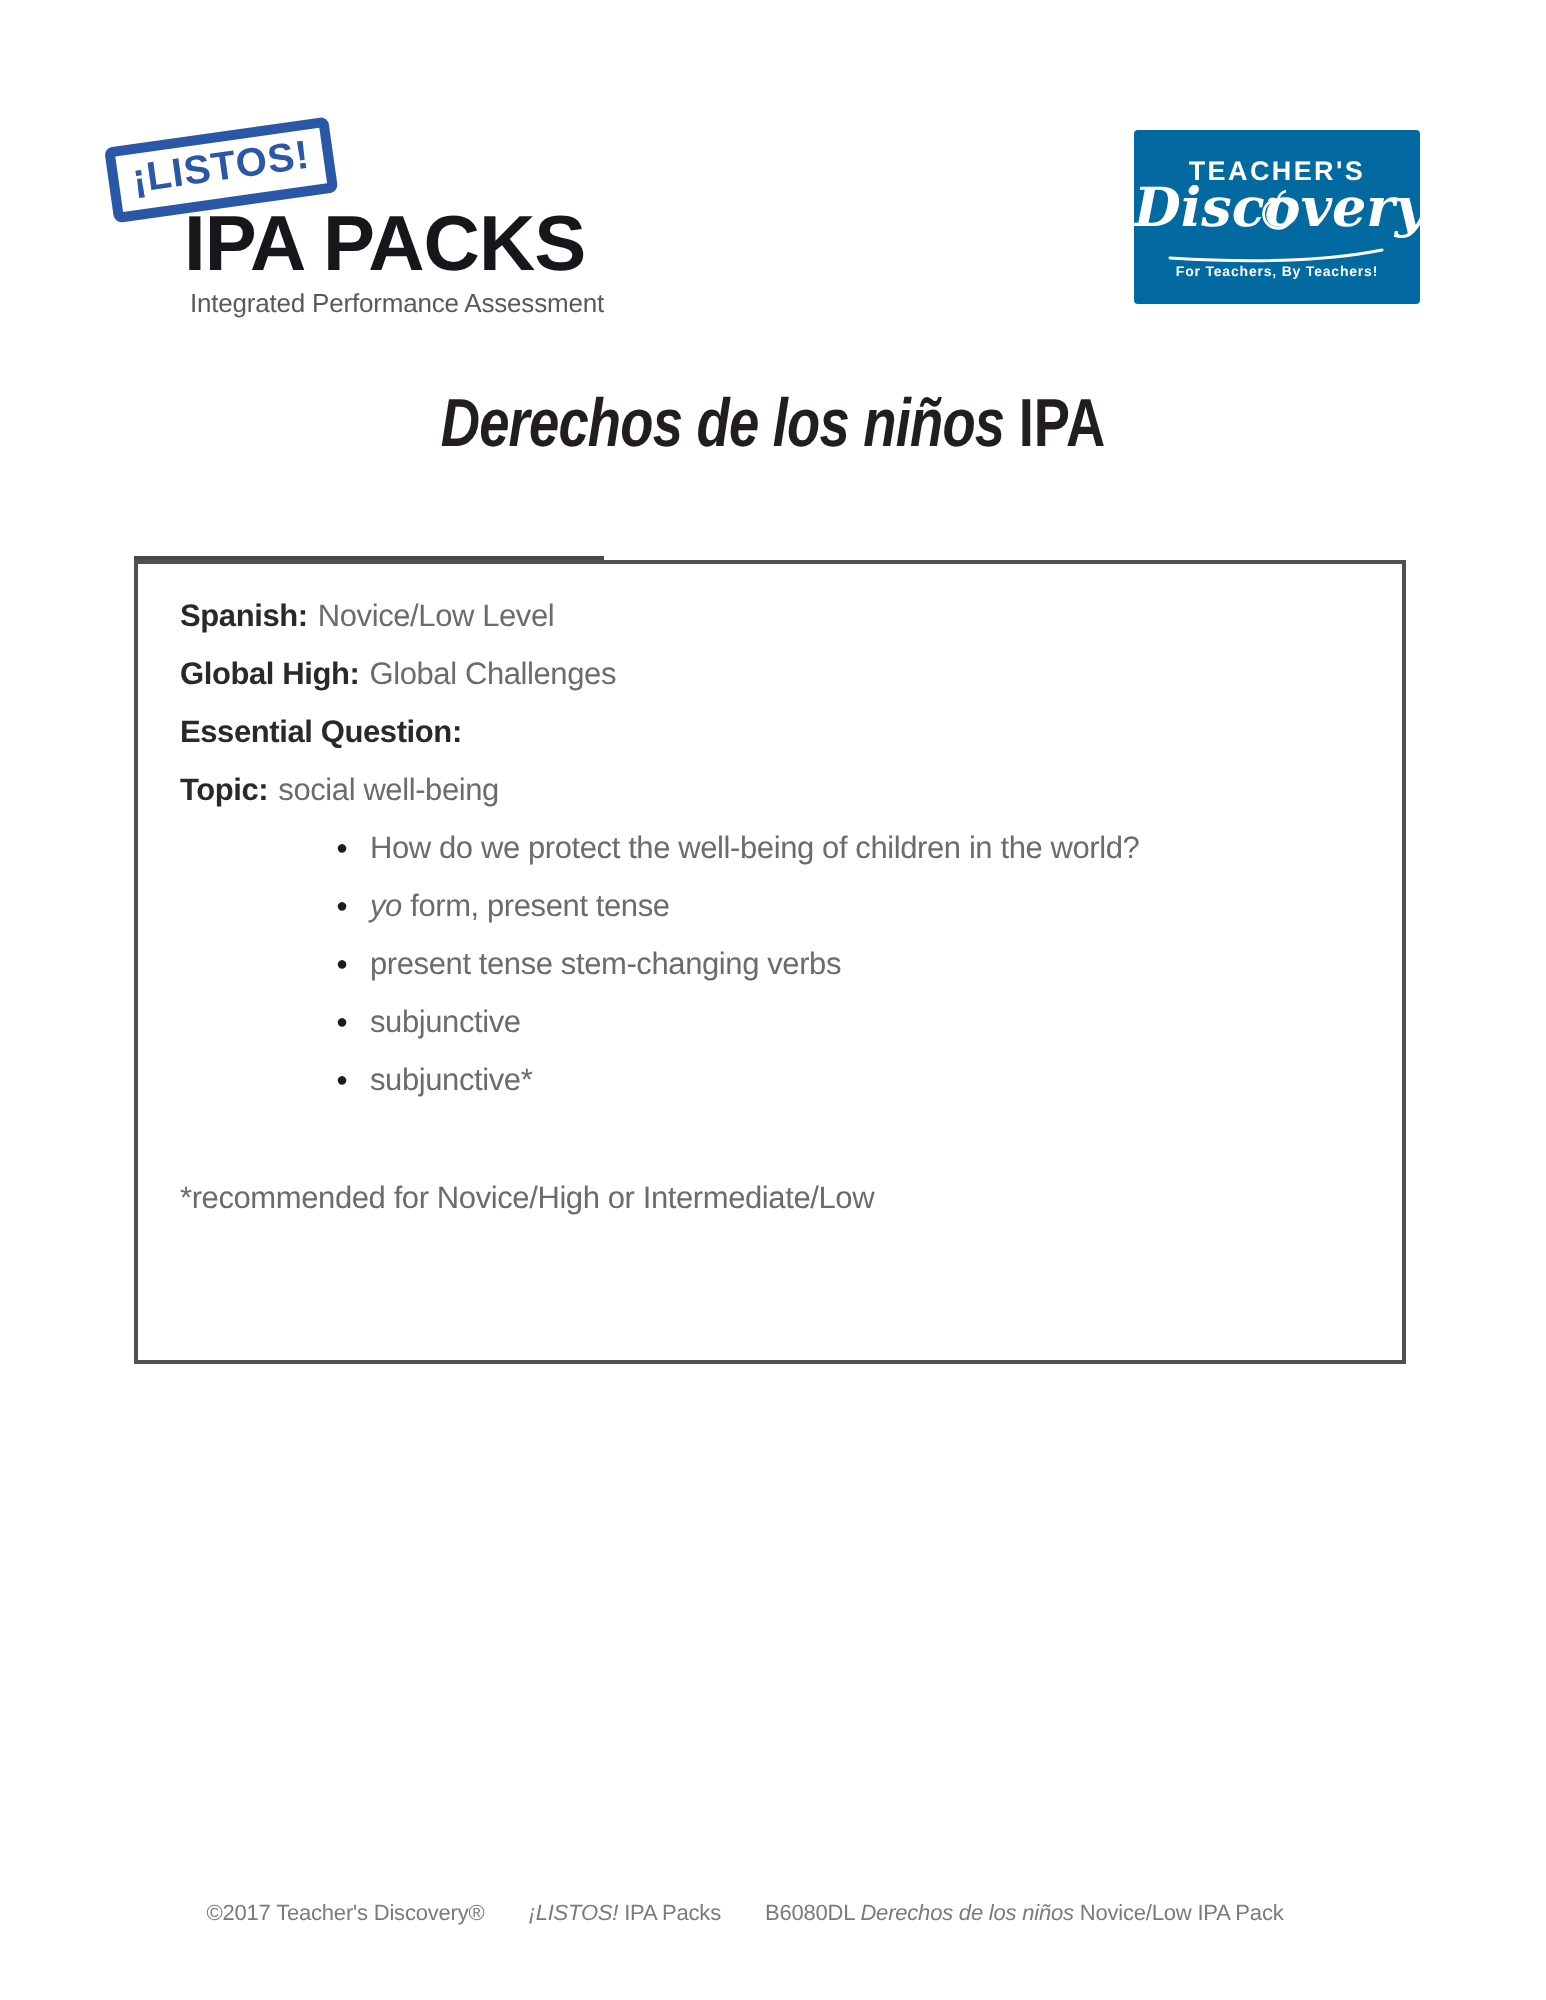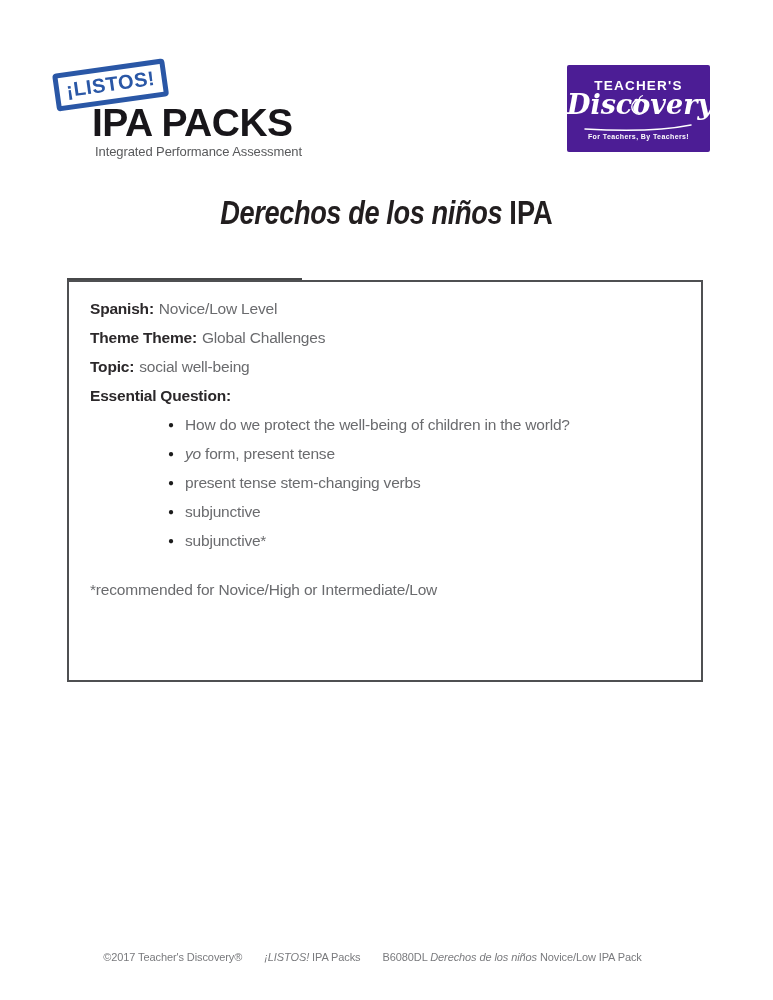--- a/index.html
+++ b/index.html
@@ -24,21 +24,21 @@
     white-space:nowrap;
   }
   .brand-subtitle{
     position:absolute;left:95px;top:144px;
     font-size:13px;color:#58595b;letter-spacing:-.1px;white-space:nowrap;
   }
 
   
   .td-logo{
     position:absolute;left:567px;top:65px;width:143px;height:87px;
-    background:#4c1d95;border-radius:2px;color:#ffffff;
+    background:#0369a1;border-radius:2px;color:#ffffff;
   }
   .td-top{
     position:absolute;top:13px;left:0;width:100%;text-align:center;
     font-size:13.5px;font-weight:bold;letter-spacing:1.2px;white-space:nowrap;
   }
   .td-script{
     position:absolute;top:24px;left:0;width:100%;text-align:center;
     font-family:"DejaVu Serif",serif;font-style:italic;font-weight:bold;
     font-size:27px;white-space:nowrap;
   }
@@ -70,21 +70,21 @@
   }
   .row{font-size:15.5px;line-height:29px;color:#6a6b6e;letter-spacing:-.2px;white-space:nowrap;}
   .row .lbl{font-weight:bold;color:#2b282a;margin-right:5px;}
   .brow{position:relative;padding-left:95px;}
   .brow::before{
     content:"●";position:absolute;left:78px;top:0;
     font-size:10px;line-height:29px;color:#1c1c1c;
   }
   .glabel{margin-top:29px;}
   .itv{font-style:italic;margin-top:18px;}
-  .footnote{margin-top:20px;}
+  .footnote{margin-top:30px;}
 
   
   .footer{
     position:absolute;left:0;top:951px;width:745px;
     display:flex;justify-content:center;gap:22px;
     font-size:11px;color:#797a7d;letter-spacing:-.1px;white-space:nowrap;
   }
   .footer i{font-style:italic;}
 </style>
 </head>
@@ -116,28 +116,28 @@
     <span class="ti">Derechos de los niños</span><span class="ts">IPA</span>
   </h1>
 
   <section class="box">
     <div class="edge-artifact"></div>
 
     <div class="row">
       <span class="lbl">Spanish:</span><span class="val">Novice/Low Level</span>
     </div>
     <div class="row">
-      <span class="lbl">Theme Theme:</span><span class="val">Global Challenges</span>
+      <span class="lbl">Global High:</span><span class="val">Global Challenges</span>
     </div>
     <div class="row">
-      <span class="lbl">Topic:</span><span class="val">social well-being</span>
+      <span class="lbl">Essential Question:</span>
     </div>
 
     <div class="row">
-      <span class="lbl">Essential Question:</span>
+      <span class="lbl">Topic:</span><span class="val">social well-being</span>
     </div>
     <div class="row brow">
       <span class="val">How do we protect the well-being of children in the world?</span>
     </div>
 
     <div class="row brow">
       <span class="val itv">yo</span><span class="val"> form, present tense</span>
     </div>
     <div class="row brow">
       <span class="val itv"></span><span class="val">present tense stem-changing verbs</span>

